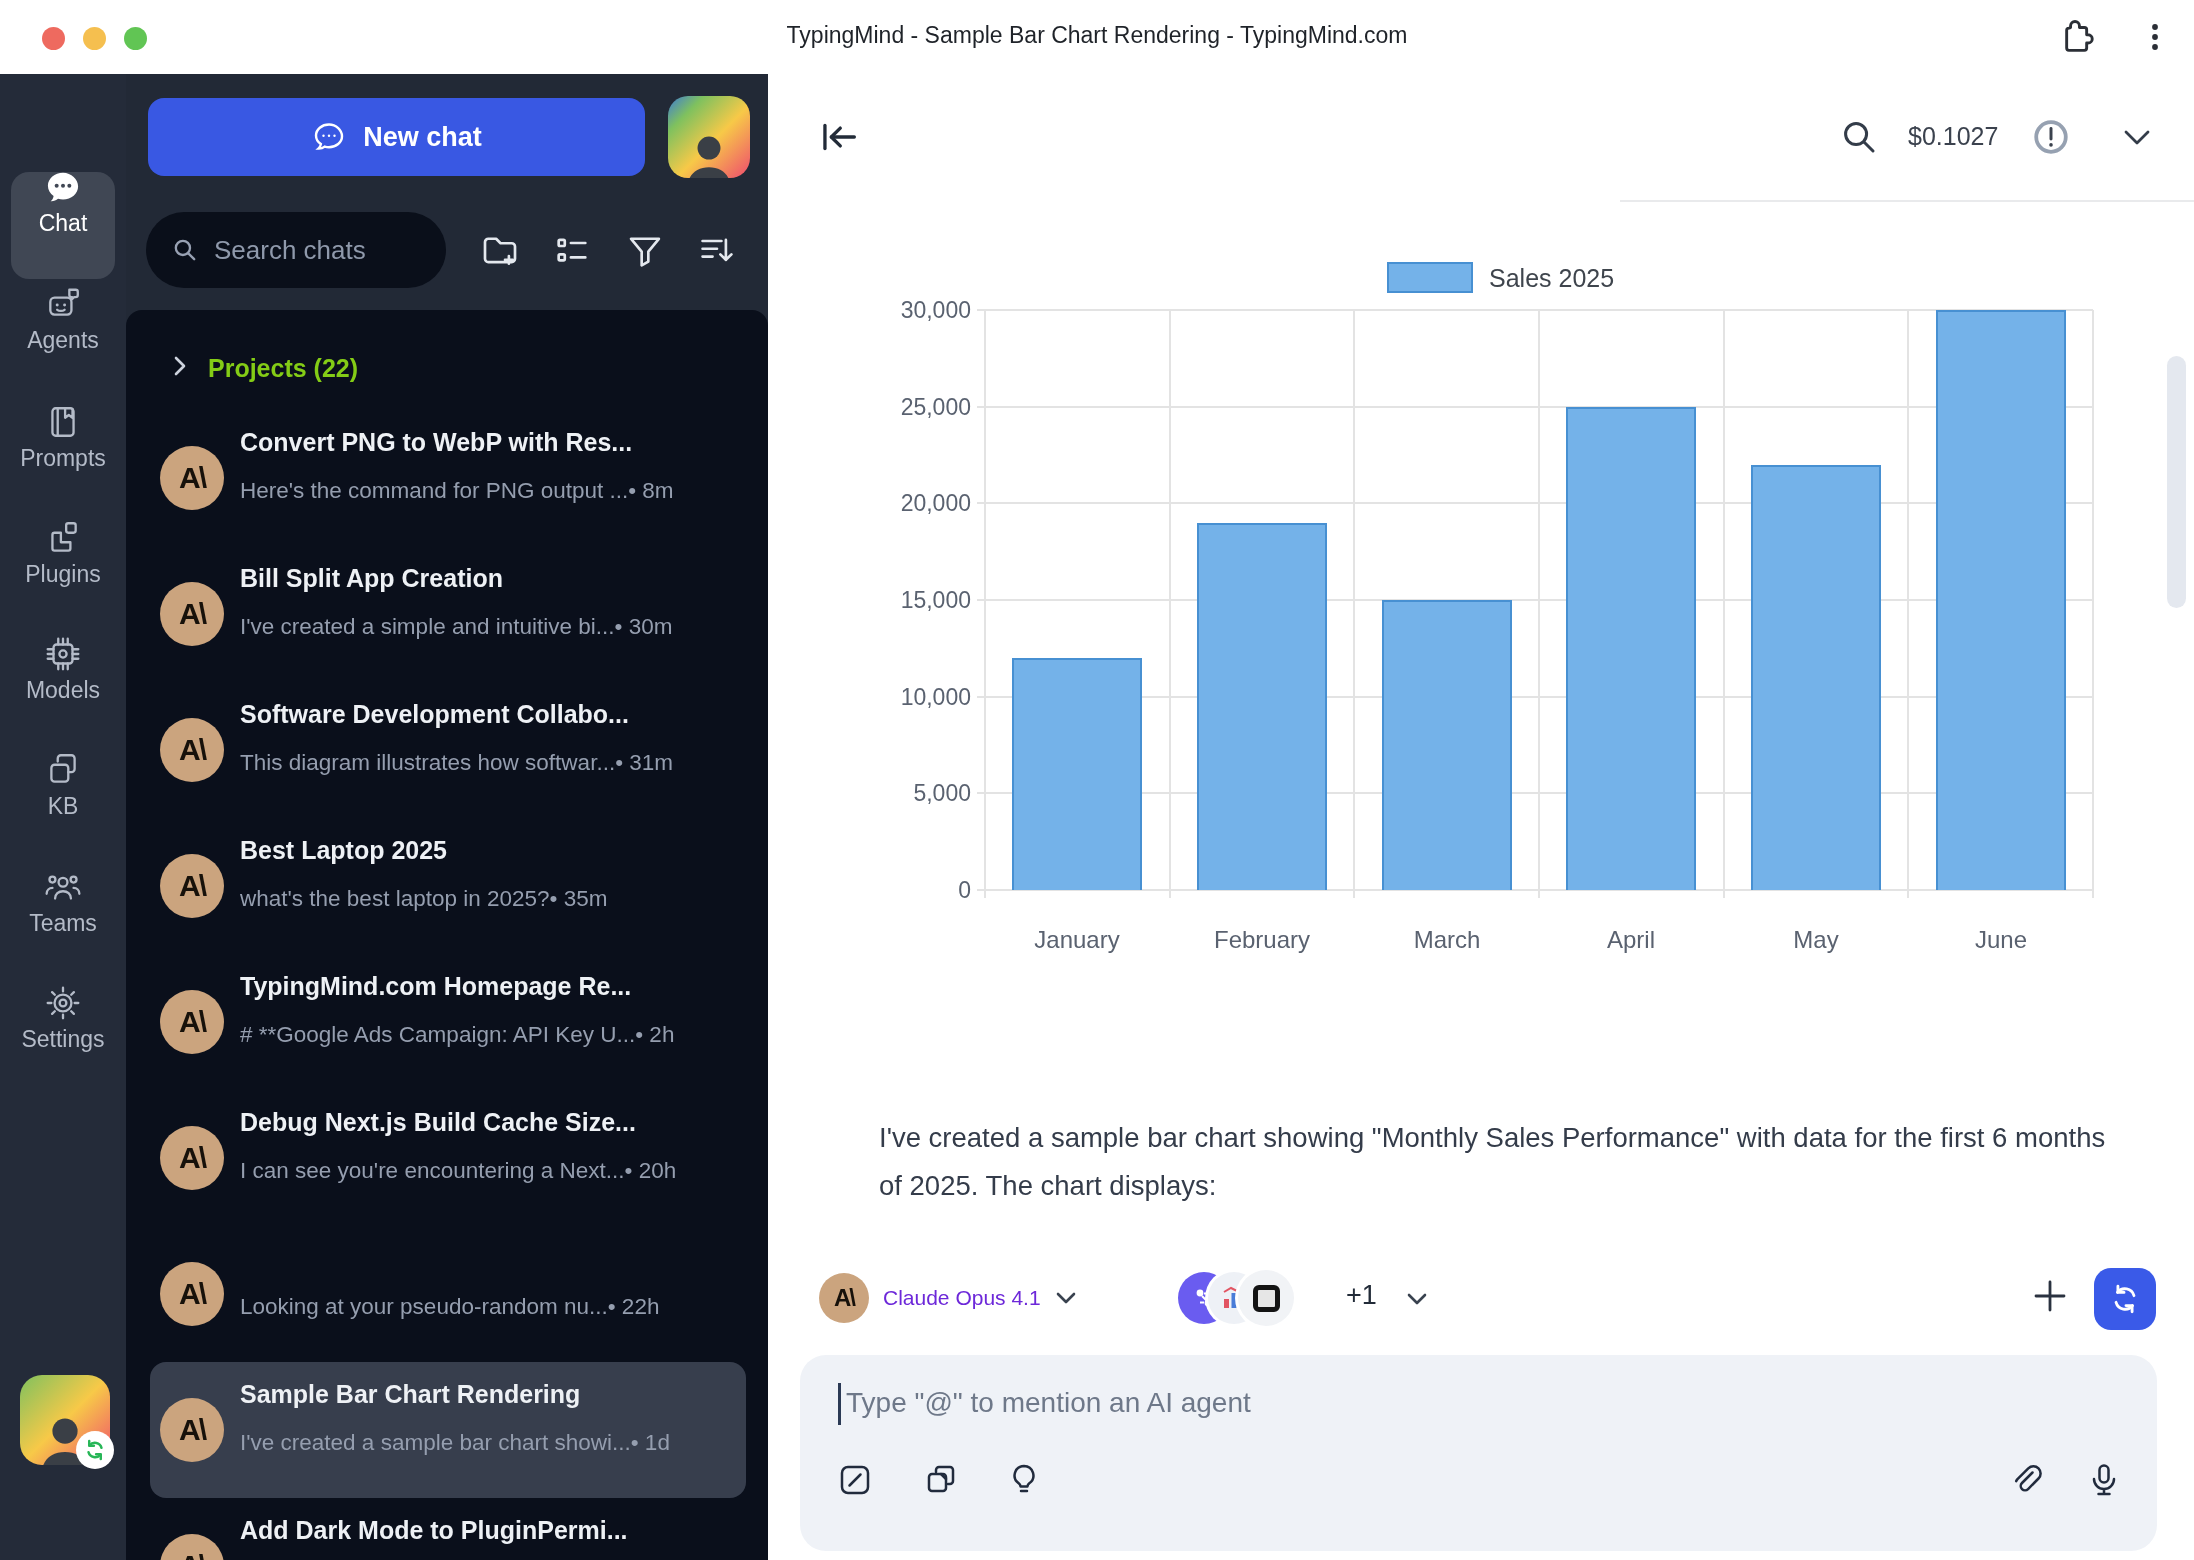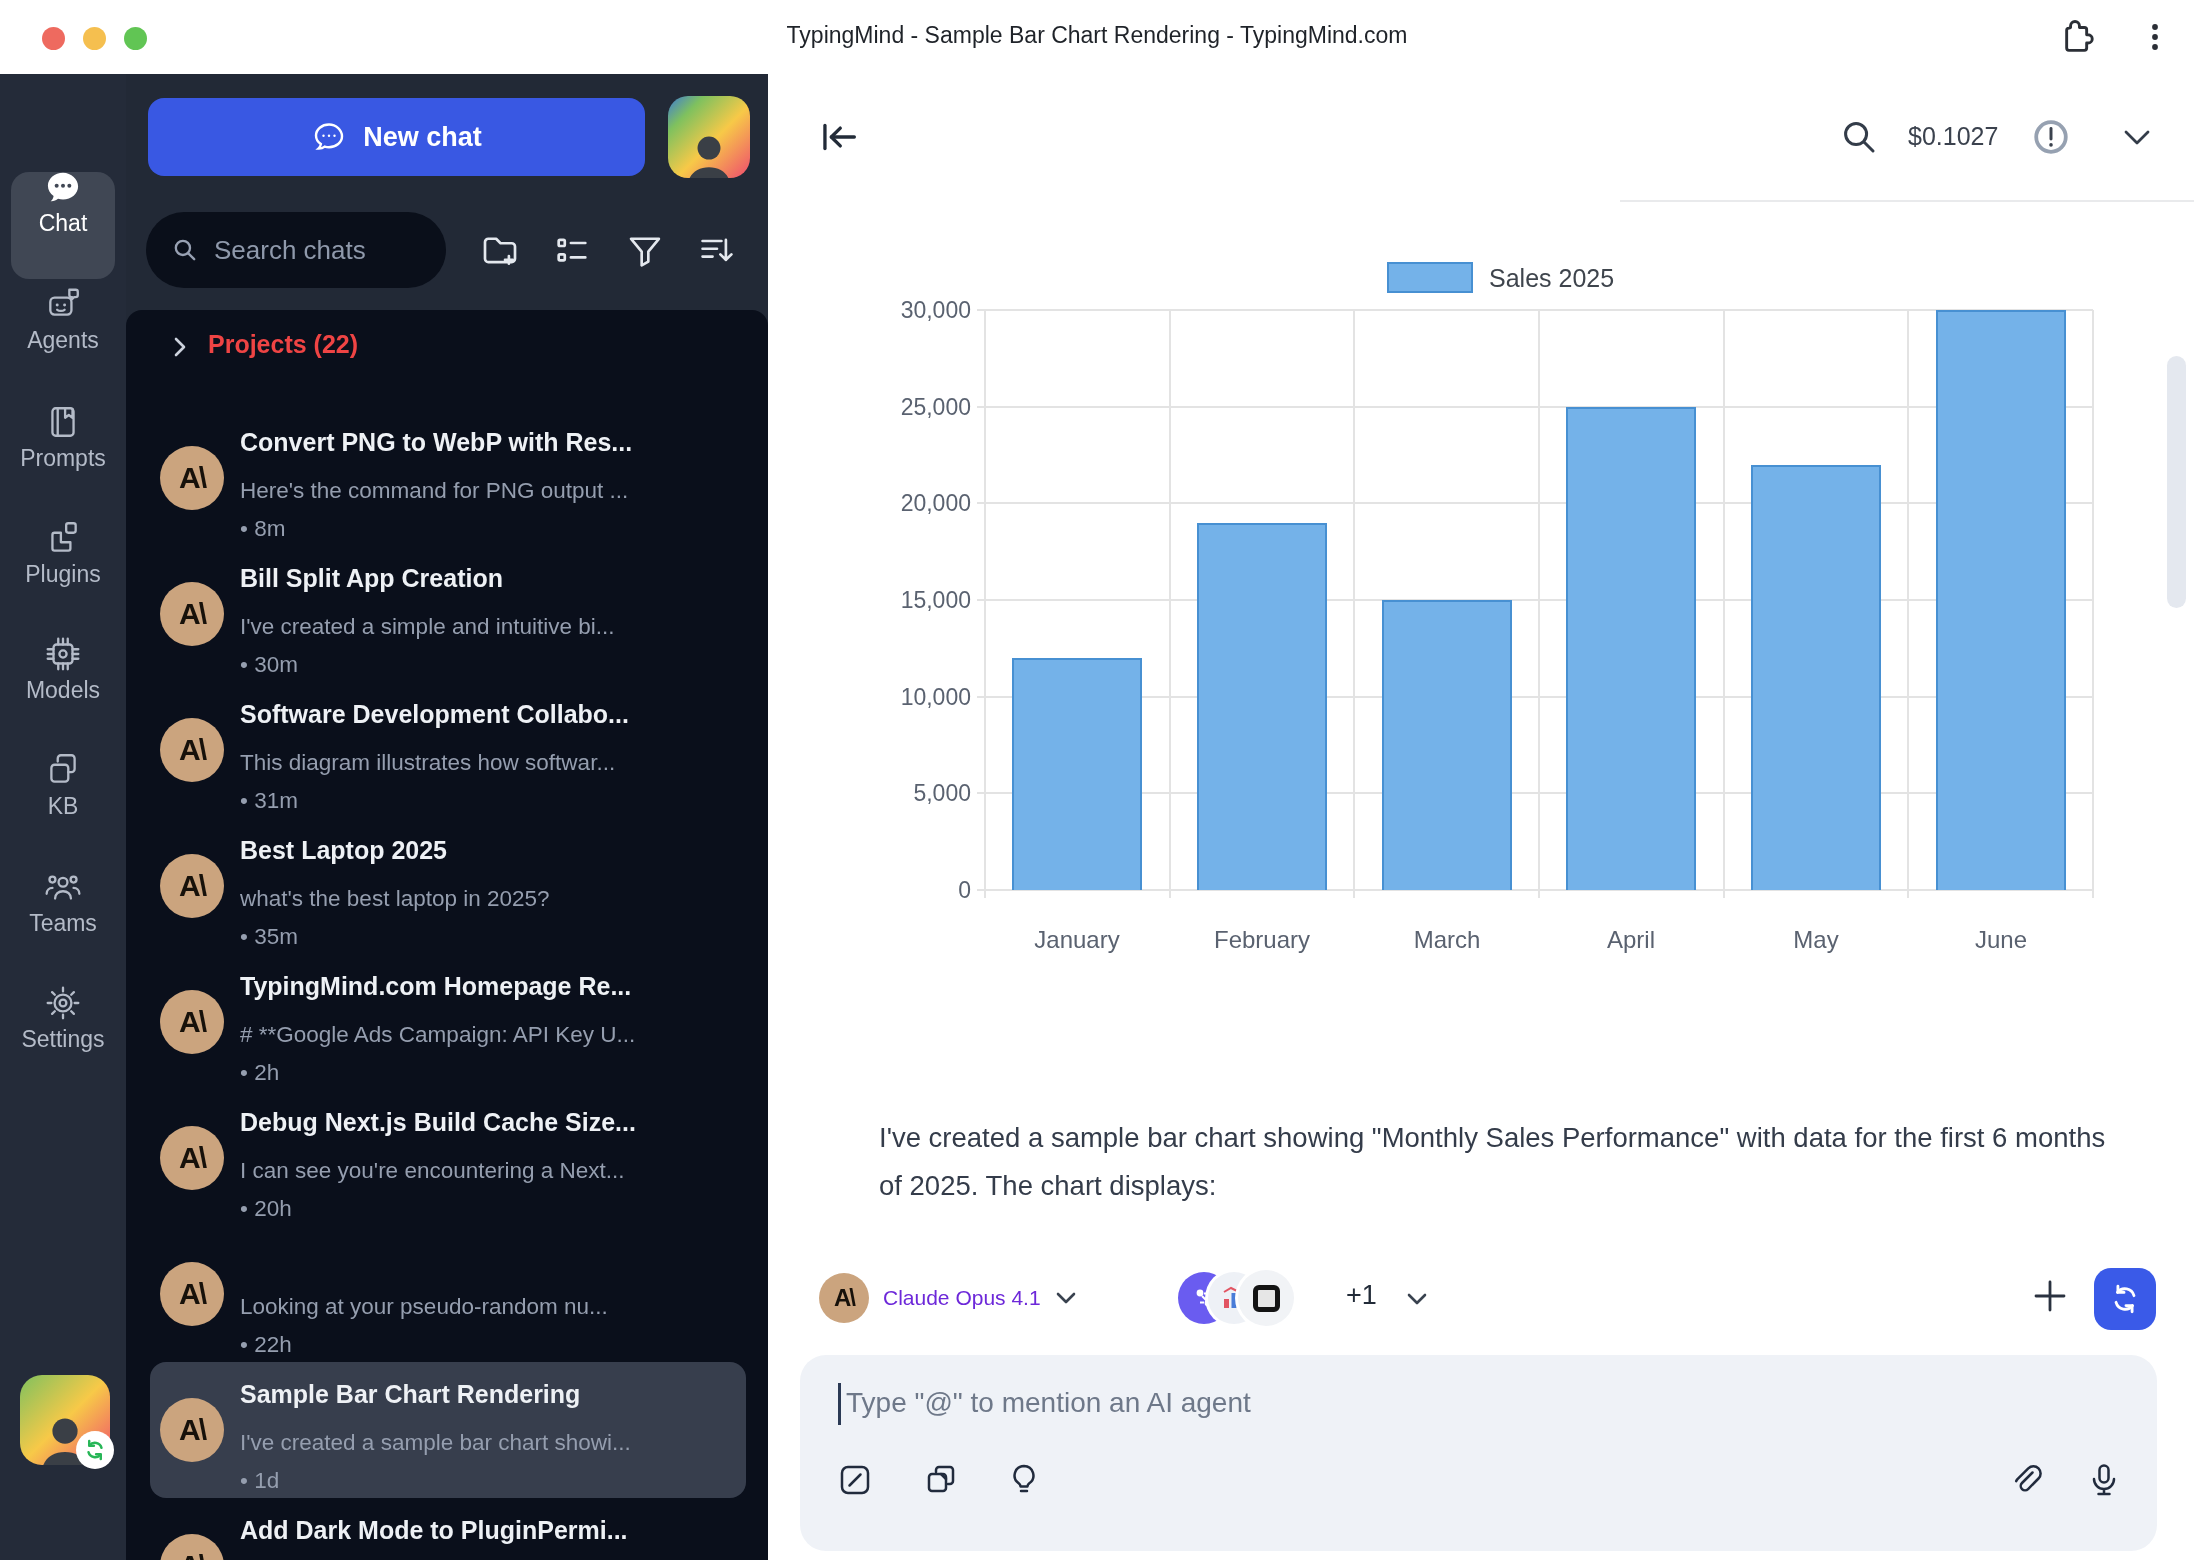--- a/index.html
+++ b/index.html
@@ -37,32 +37,32 @@
                 background:linear-gradient(135deg,#3d7bd6 0%, #7fc15e 22%, #f7c948 55%, #ef4b6e 100%);
                 overflow:hidden; }
   .silhouette { position:absolute; left:50%; transform:translateX(-50%); bottom:-6px; width:70%; height:70%; }
   .searchpill { position:absolute; left:20px; top:138px; width:300px; height:76px; background:#0a0f1a;
                 border-radius:38px; display:flex; align-items:center; padding-left:24px; gap:14px; }
   .searchpill .sph { color:#8f99ab; font-size:26px; }
   .hdr-ic { position:absolute; top:157px; width:40px; height:40px; color:#e4e8ee; }
 
   .clist-body { position:absolute; left:0; top:236px; width:642px; height:1250px;
                 background:#0a0f1b; border-radius:16px 16px 0 0; overflow:hidden; }
-  .projects-row { position:absolute; left:44px; top:20px; display:flex; align-items:flex-end; gap:18px;
-                  color:#ef4444; }
+  .projects-row { position:absolute; left:44px; top:44px; display:flex; align-items:flex-start; gap:18px;
+                  color:#84cc16; }
   .projects-row .plb { font-size:25px; font-weight:700; }
   .citem { position:absolute; left:24px; width:596px; height:136px; border-radius:16px; }
   .citem.sel { background:#373e4d; }
   .citem-avatar { position:absolute; left:10px; top:36px; width:64px; height:64px; border-radius:50%;
                   background:#cba47e; display:flex; align-items:center; justify-content:center; }
   .citem-avatar span { font-size:30px; font-weight:700; color:#17110a; letter-spacing:-2px; }
   .citem-title { position:absolute; left:90px; top:18px; right:20px; font-size:25px; font-weight:600;
                  color:#eef1f5; white-space:nowrap; overflow:hidden; }
-  .citem-sub { position:absolute; left:90px; top:68px; right:16px; display:flex; gap:12px;
-               font-size:22.5px; color:#959eaf; white-space:nowrap;flex-direction:column; }
+  .citem-sub { position:absolute; left:90px; top:68px; right:16px; display:flex; gap:0;
+               font-size:22.5px; color:#959eaf; white-space:nowrap; }
   .bottom-avatar { position:absolute; left:20px; top:1375px; width:90px; height:90px; border-radius:22px;
                    background:linear-gradient(135deg,#7fc15e 0%, #f7c948 50%, #ef4b6e 100%); overflow:visible; }
   .bottom-avatar .ph { position:absolute; inset:0; border-radius:22px; overflow:hidden; }
   .sync-badge { position:absolute; right:-4px; bottom:-4px; width:38px; height:38px; border-radius:50%;
                 background:#ffffff; display:flex; align-items:center; justify-content:center; }
 
   
   .main { position:absolute; left:768px; top:74px; width:1456px; height:1486px; background:#fff; }
   .back-ic { position:absolute; left:48px; top:40px; width:46px; height:46px; color:#222b38; }
   .mt-search { position:absolute; left:1070px; top:42px; width:42px; height:42px; color:#333c49; }

